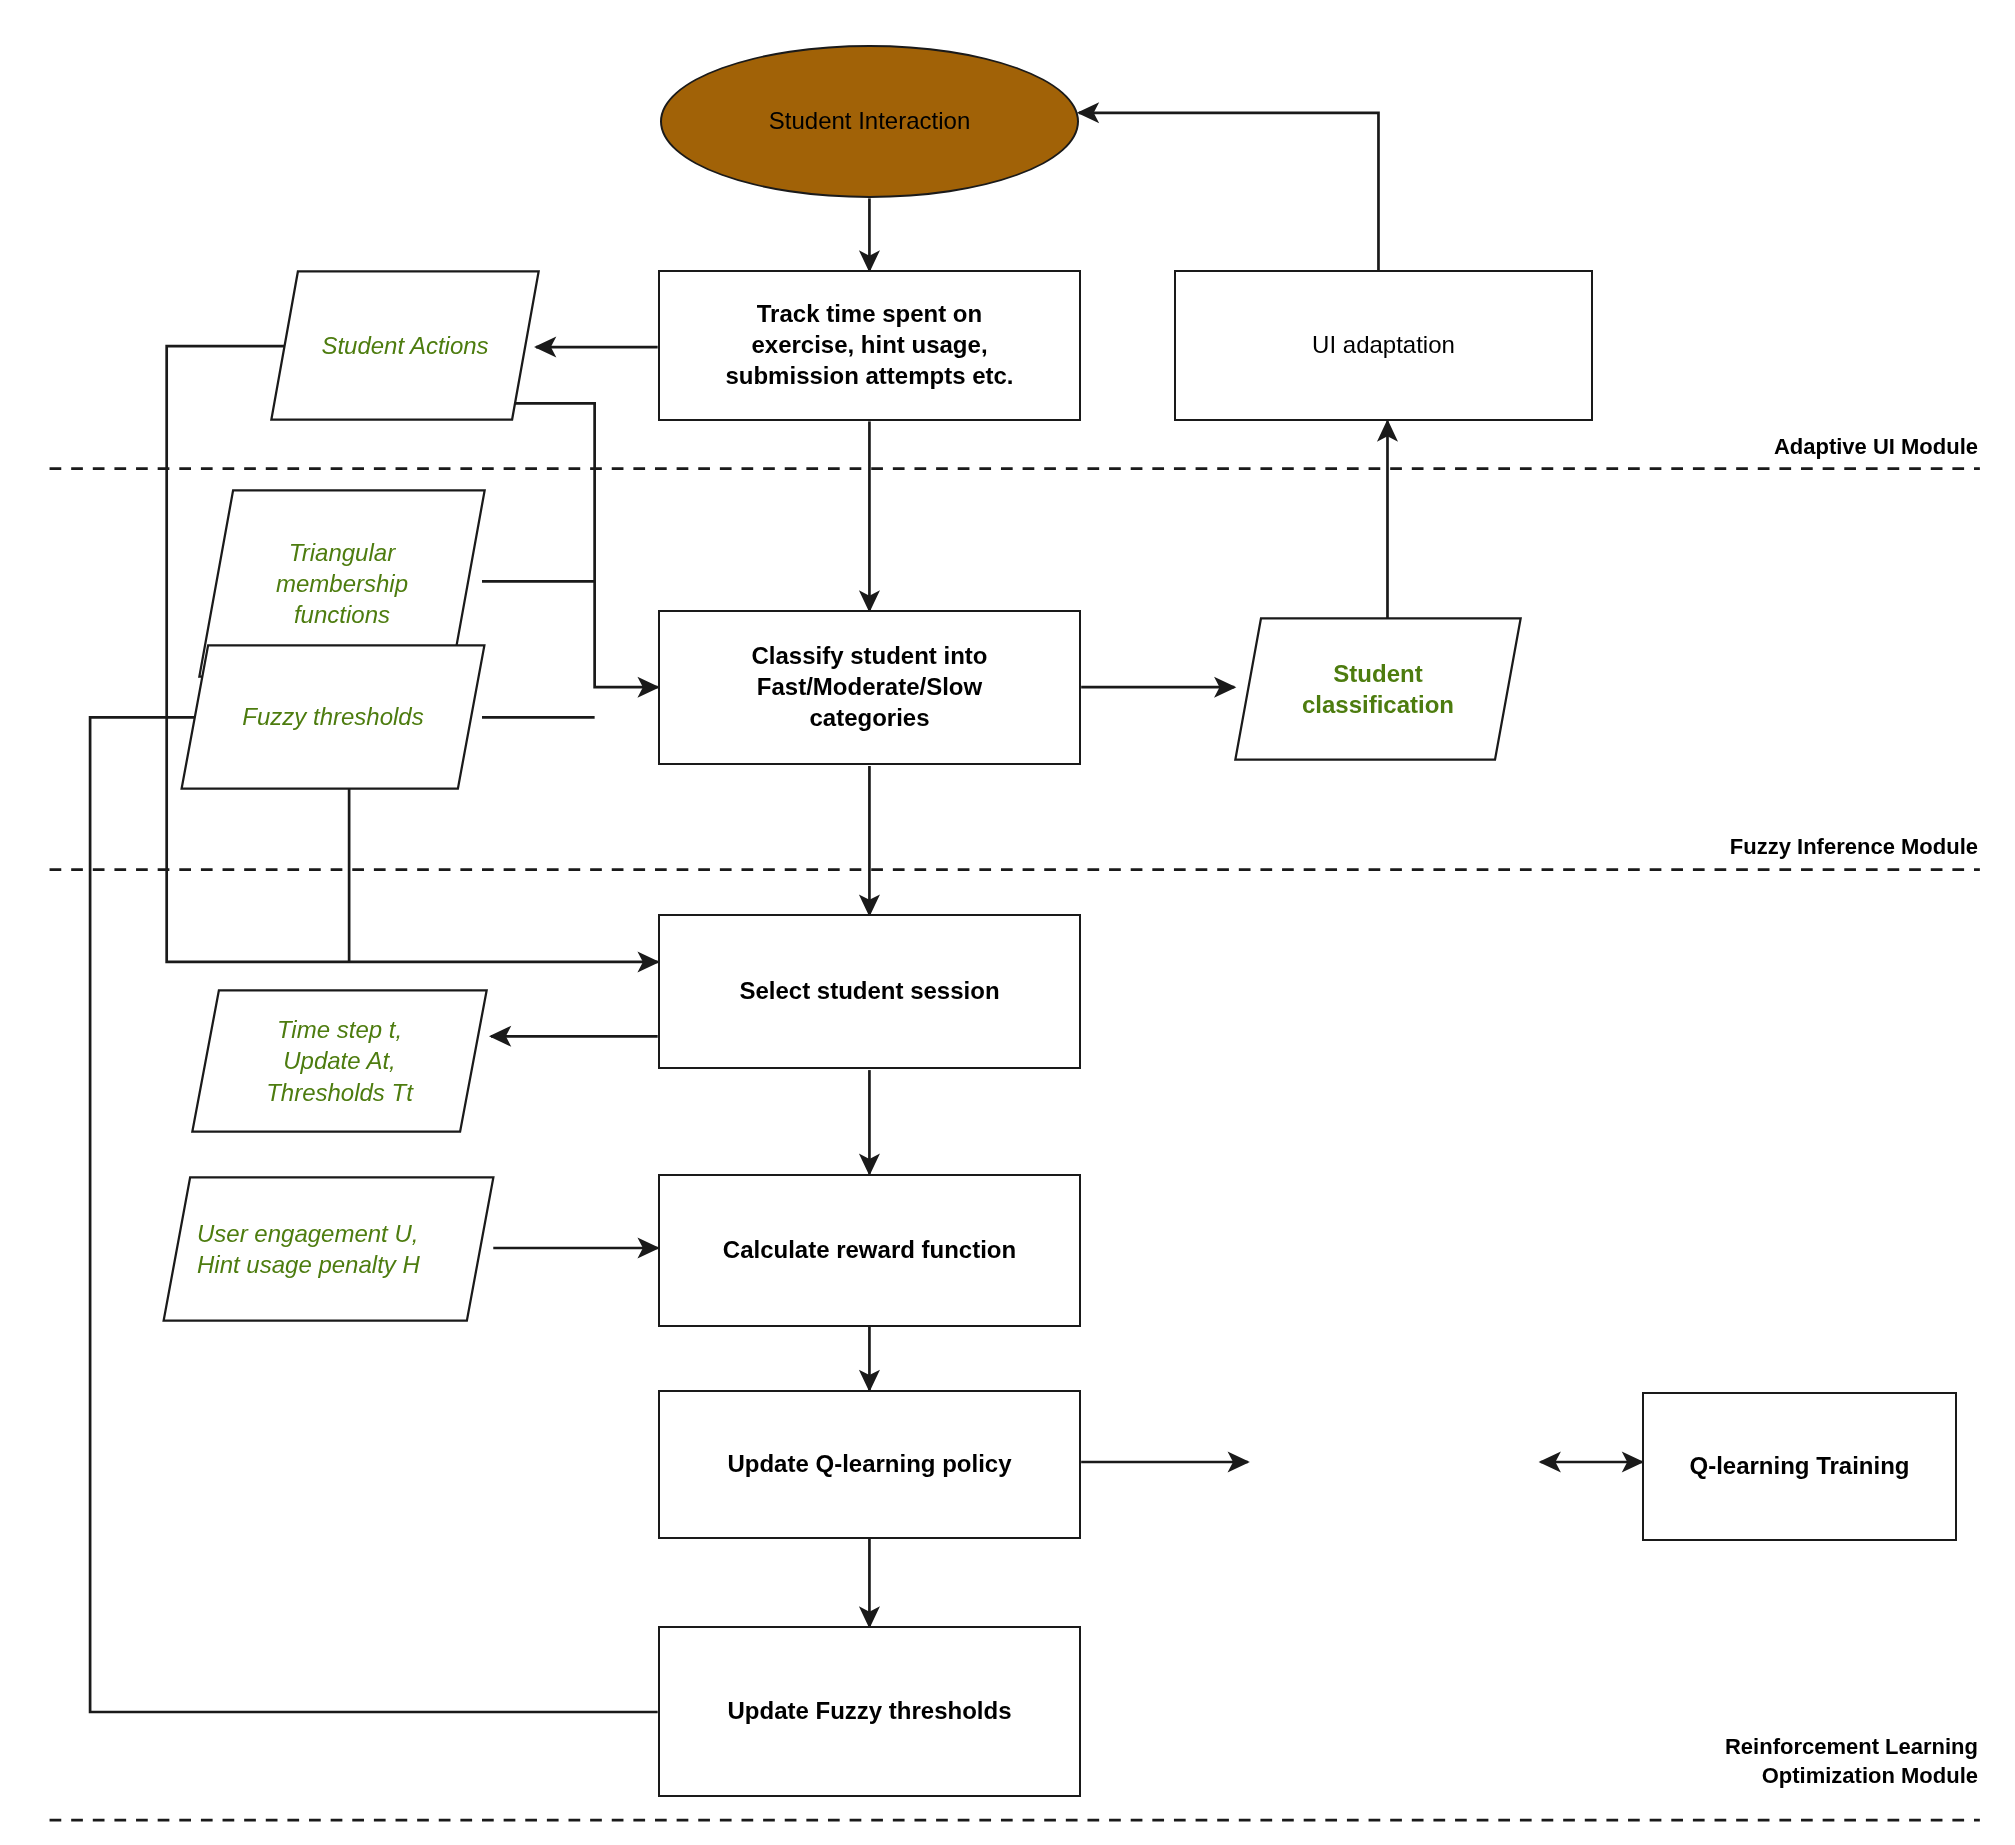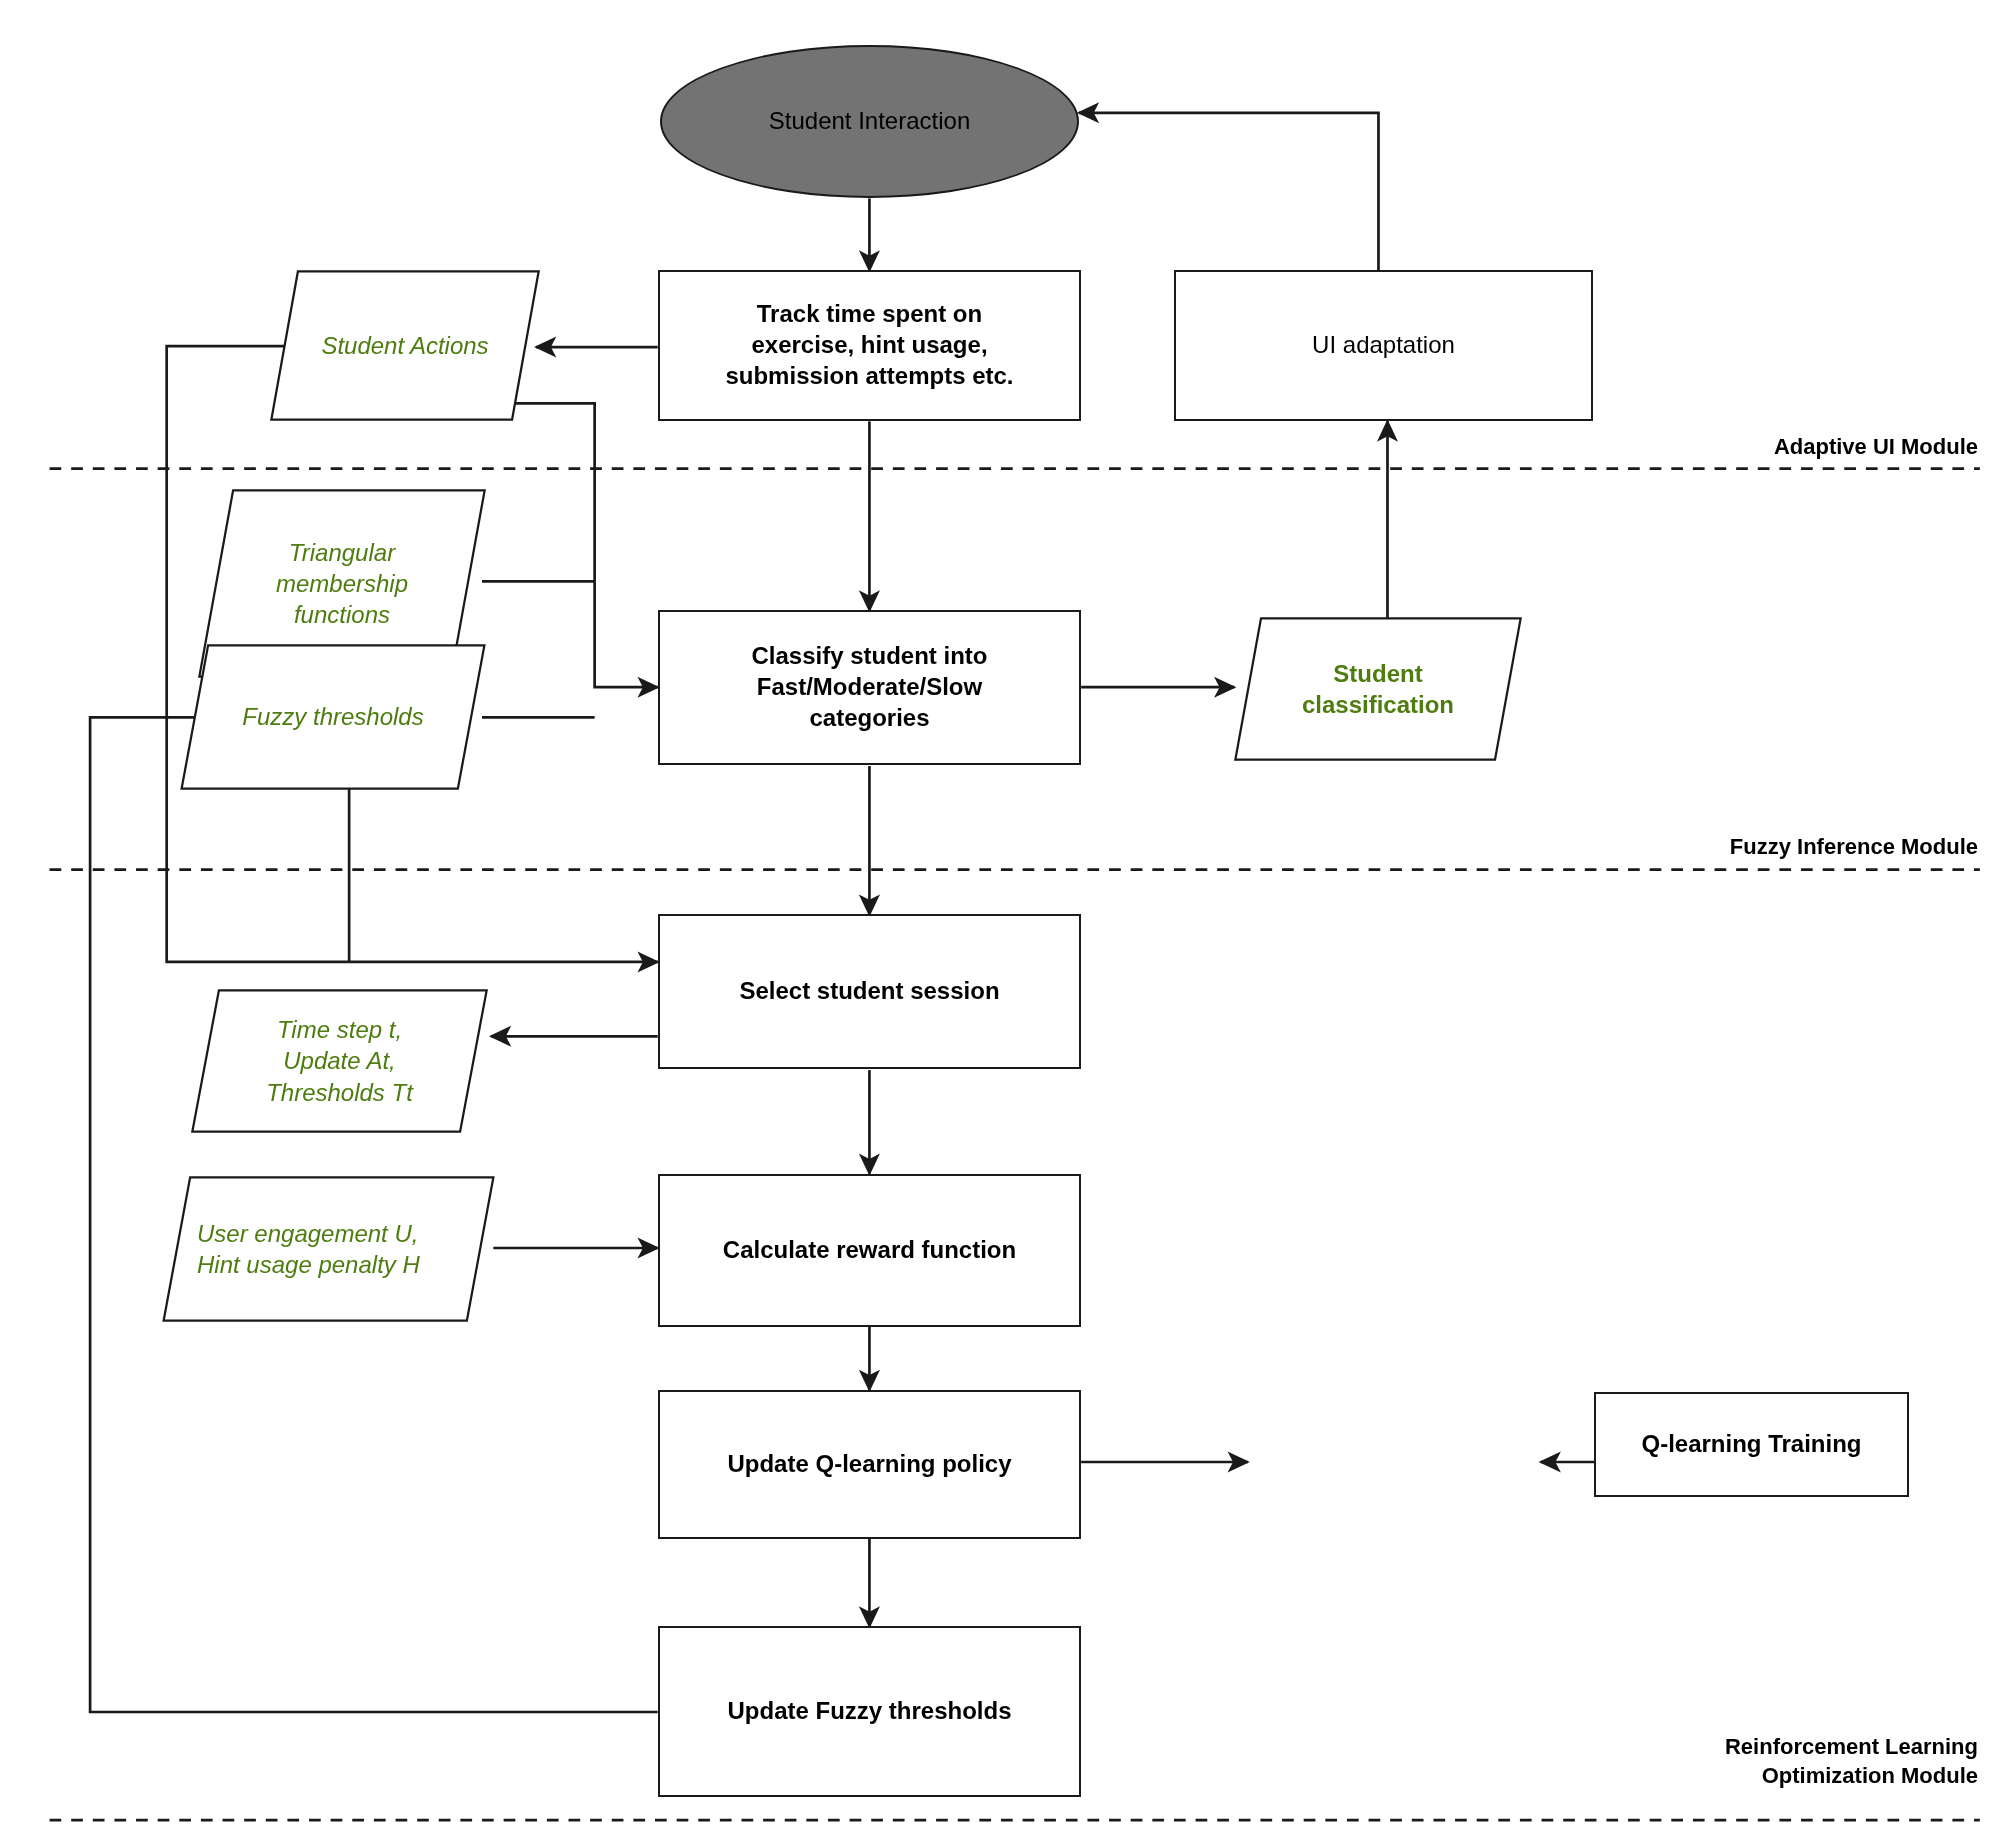--- a/index.html
+++ b/index.html
@@ -3,21 +3,21 @@
 <meta charset="utf-8">
 <style>
   html,body{margin:0;padding:0;background:#ffffff;}
   body{font-family:"Liberation Sans", sans-serif;}
   #stage{position:relative;width:2015px;height:1846px;background:#ffffff;overflow:hidden;}
   svg#wires{position:absolute;left:0;top:0;width:2015px;height:1846px;}
 
   .node{position:absolute;box-sizing:border-box;display:flex;align-items:center;justify-content:center;text-align:center;color:#000;}
   .proc{border:2.3px solid #1a1a1a;background:#fff;font-weight:bold;font-size:24px;line-height:1.28;}
   .proc.reg{font-weight:normal;}
-  .ellipse{border:2.3px solid #1a1a1a;background:#737373;border-radius:50%;font-size:24px;font-weight:normal;line-height:1.2;}
+  .ellipse{border:2.3px solid #1a1a1a;background:#a16207;border-radius:50%;font-size:24px;font-weight:normal;line-height:1.2;}
 
   .para-wrap{position:absolute;}
   .para-wrap svg{position:absolute;left:0;top:0;overflow:visible;}
   .para-txt{position:absolute;left:0;top:0;width:100%;height:100%;display:flex;align-items:center;justify-content:center;
             font-style:italic;font-size:24px;line-height:1.3;color:#4d7c0f;text-align:center;box-sizing:border-box;}
   .para-txt.bold{font-style:normal;font-weight:bold;}
   .para-txt.lefty{justify-content:flex-start;text-align:left;padding-left:35px;}
 
   .modlabel{position:absolute;font-weight:bold;font-size:22px;line-height:1.32;color:#000;text-align:right;}
 </style>
@@ -164,21 +164,21 @@
         <div>Hint usage penalty H</div>
       </div>
     </div>
   </div>
 
   <div class="node proc" style="left:658px;top:1174px;width:423px;height:153px;">Calculate reward function</div>
 
   <div class="node proc" style="left:658px;top:1390px;width:423px;height:149px;">Update Q-learning policy</div>
 
 
-  <div class="node proc" style="left:1594px;top:1392px;width:315px;height:105px;padding:0 6.3px;">Q-learning Training</div>
+  <div class="node proc" style="left:1642px;top:1392px;width:315px;height:149px;padding:0 6.3px;">Q-learning Training</div>
 
   <div class="node proc" style="left:658px;top:1626px;width:423px;height:171px;">Update Fuzzy thresholds</div>
 
   <div class="modlabel" style="left:1523px;top:432px;width:455px;">Adaptive UI Module</div>
 
   <div class="modlabel" style="left:1523px;top:832px;width:455px;">Fuzzy Inference Module</div>
 
   <div class="modlabel" style="left:1491px;top:1732px;width:487px;">
     <div>Reinforcement Learning</div>
     <div>Optimization Module</div>

